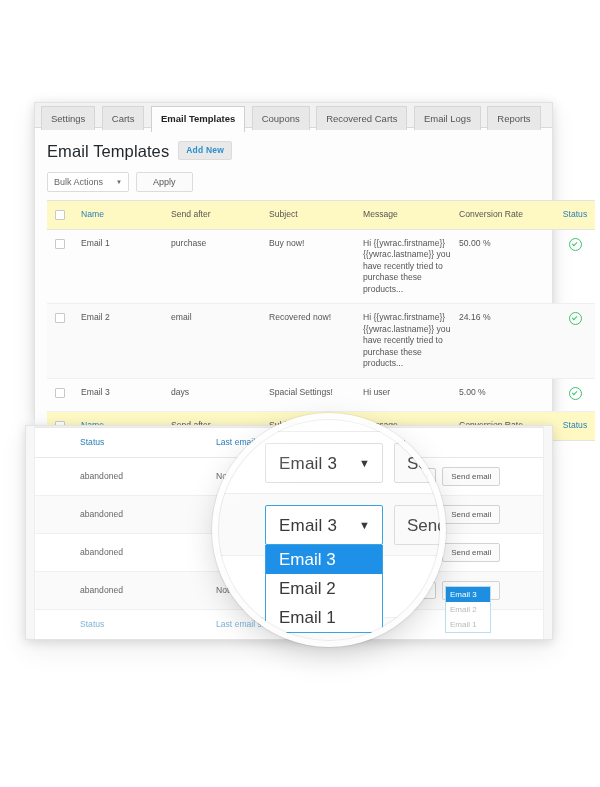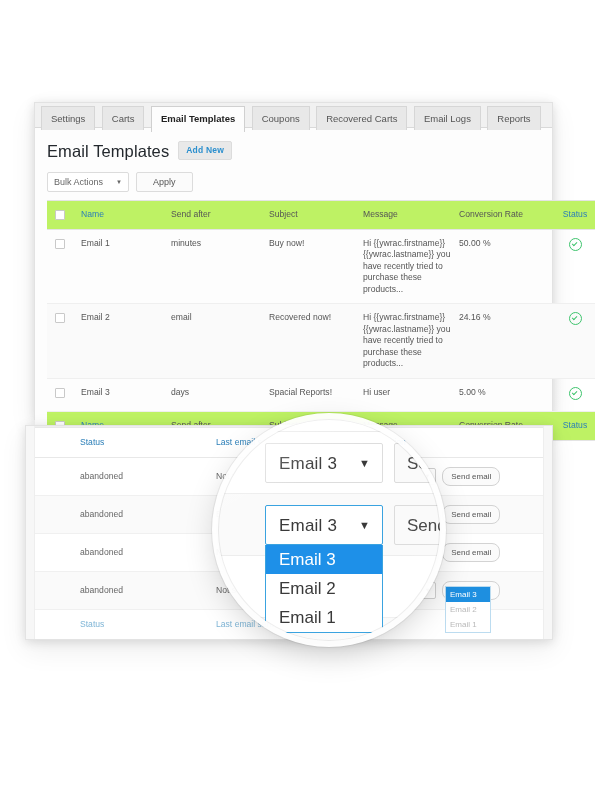--- a/index.html
+++ b/index.html
@@ -77,21 +77,21 @@
     padding:4px 16px;line-height:10px;
   }
 
   table.wp{width:100%;border-collapse:collapse;table-layout:fixed;}
   table.wp th, table.wp td{
     text-align:left;vertical-align:top;
     font-size:8.6px;line-height:11.5px;
     padding:8px 6px 8px 0;
     color:#555;font-weight:normal;
   }
-  table.wp th{color:#2b7fb8;border-top:1px solid #e4e4e4;border-bottom:1px solid #e4e4e4;background:#bef264;}
+  table.wp th{color:#2b7fb8;border-top:1px solid #e4e4e4;border-bottom:1px solid #e4e4e4;background:#fef9c3;}
   table.wp th.plain{color:#555;}
   table.wp tr.row td{border-bottom:1px solid #efefef;}
   table.wp tr.alt td{background:#fafafa;}
   .cbcol{width:20px;padding-left:8px!important;}
   .cb{
     display:inline-block;width:8px;height:8px;
     border:1px solid #c9c9c9;background:#fff;border-radius:1px;
     vertical-align:top;margin-top:1px;
   }
   .c-name{width:84px;}
@@ -142,21 +142,21 @@
   .s-last{width:150px;}
   .s-action{width:auto;padding-left:10px!important;}
   .actioncell{display:flex;align-items:center;gap:6px;}
   .minisel{
     font-size:8px;color:#555;background:#fff;border:1px solid #cfcfcf;border-radius:2px;
     padding:3px 5px;line-height:9px;display:flex;align-items:center;gap:10px;
     box-sizing:border-box;min-width:42px;
   }
   .minicaret{font-size:5.5px;color:#555;}
   .sendbtn{
-    font-size:8px;color:#555;background:#fbfbfb;border:1px solid #d3d3d3;border-radius:8px;
+    font-size:8px;color:#555;background:#fbfbfb;border:1px solid #d3d3d3;border-radius:2px;
     padding:4px 8px;line-height:9px;white-space:nowrap;
   }
   
   .smalldrop{
     position:absolute;left:445px;top:586px;width:44px;
     background:#fff;border:1px solid #bcdcf0;
     font-size:8px;line-height:11px;z-index:4;
   }
   .smalldrop div{padding:2px 4px;color:#b9b9b9;}
   .smalldrop div.sel{background:#1e8fe0;color:#fff;}
@@ -264,40 +264,40 @@
             <th class="c-subj plain">Subject</th>
             <th class="c-msg plain">Message</th>
             <th class="c-conv plain">Conversion Rate</th>
             <th class="c-status">Status</th>
           </tr>
         </thead>
         <tbody>
           <tr class="row">
             <td class="cbcol"><span class="cb"></span></td>
             <td class="c-name">Email 1</td>
-            <td class="c-send">minutes</td>
+            <td class="c-send">purchase</td>
             <td class="c-subj">Buy now!</td>
             <td class="c-msg msgcell">Hi {{ywrac.firstname}} {{ywrac.lastname}} you have recently tried to purchase these products...</td>
             <td class="c-conv">50.00 %</td>
             <td class="c-status"><span class="statusicon"></span></td>
           </tr>
           <tr class="row alt">
             <td class="cbcol"><span class="cb"></span></td>
             <td class="c-name">Email 2</td>
             <td class="c-send">email</td>
             <td class="c-subj">Recovered now!</td>
             <td class="c-msg msgcell">Hi {{ywrac.firstname}} {{ywrac.lastname}} you have recently tried to purchase these products...</td>
             <td class="c-conv">24.16 %</td>
             <td class="c-status"><span class="statusicon"></span></td>
           </tr>
           <tr class="row">
             <td class="cbcol"><span class="cb"></span></td>
             <td class="c-name">Email 3</td>
             <td class="c-send">days</td>
-            <td class="c-subj">Spacial Reports!</td>
+            <td class="c-subj">Spacial Settings!</td>
             <td class="c-msg msgcell">Hi user</td>
             <td class="c-conv">5.00 %</td>
             <td class="c-status"><span class="statusicon"></span></td>
           </tr>
         </tbody>
         <tfoot>
           <tr>
             <th class="cbcol"><span class="cb"></span></th>
             <th class="c-name">Name</th>
             <th class="c-send plain">Send after</th>

